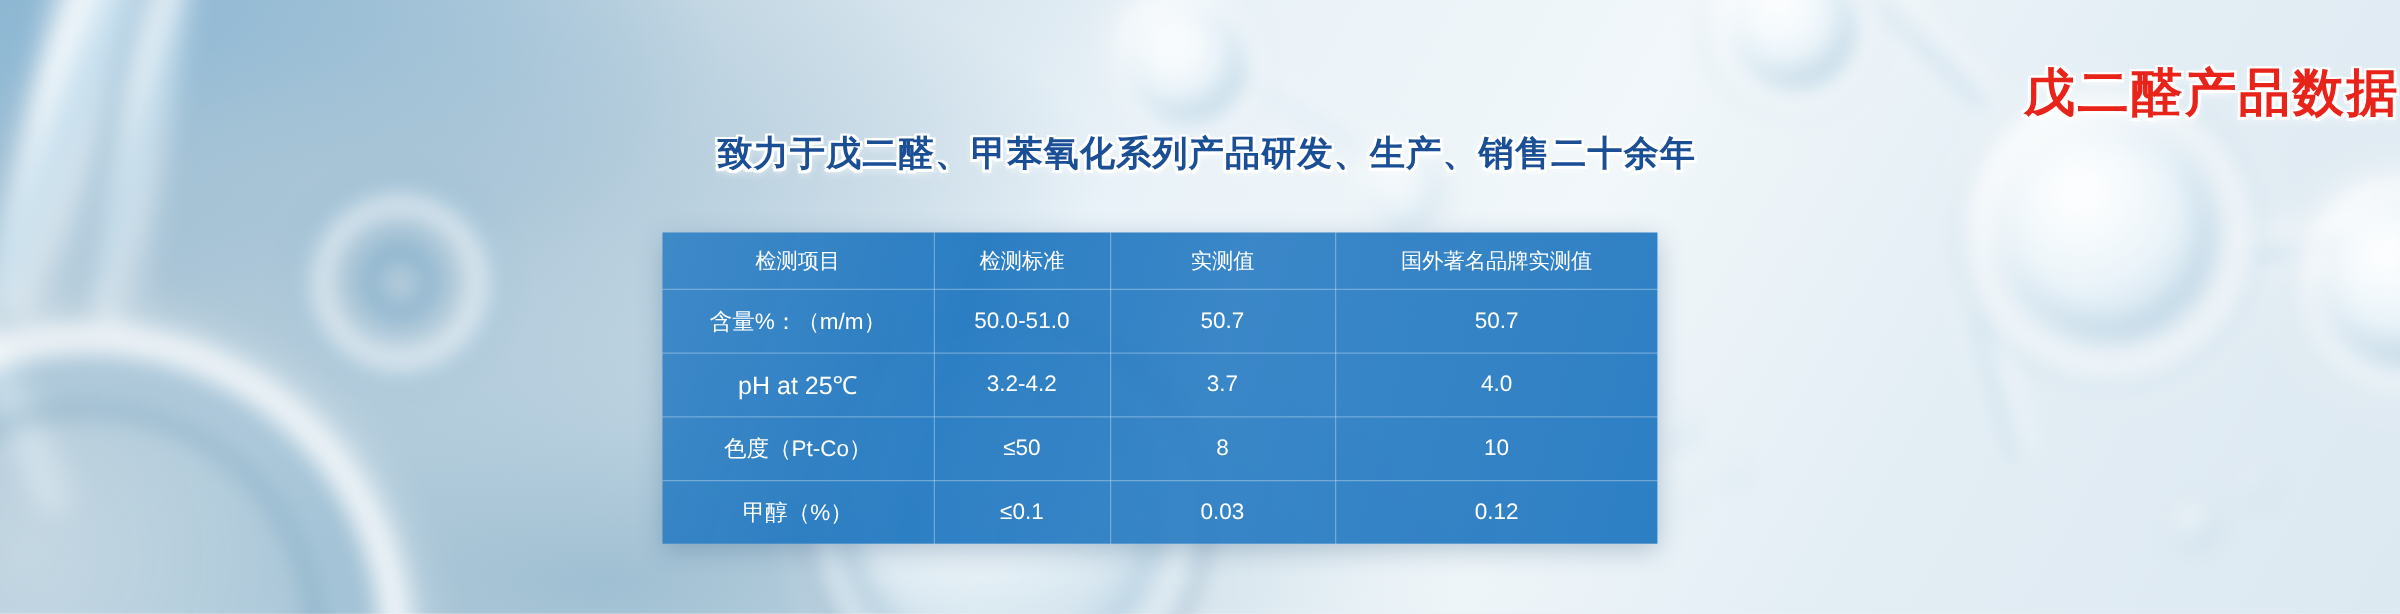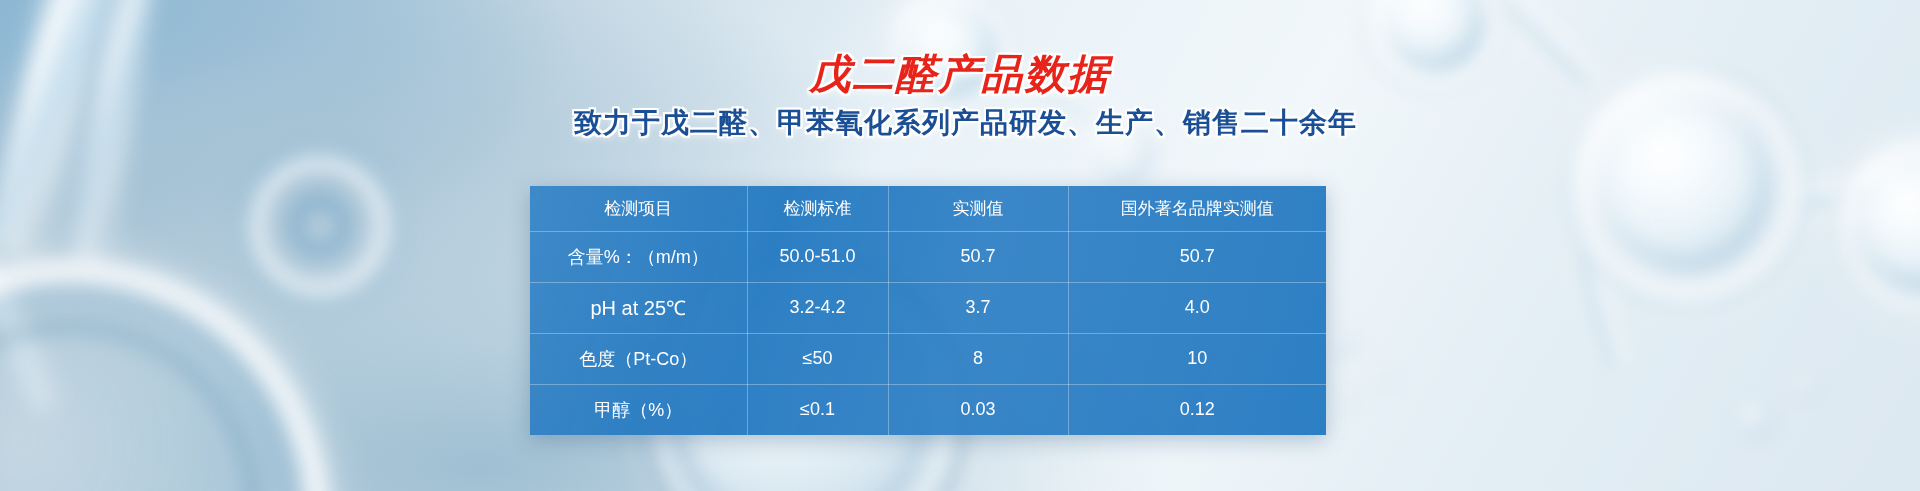--- a/index.html
+++ b/index.html
@@ -122,22 +122,21 @@
     text-align:center;
   }
   #headline {
     position:absolute; left:0; top:47px; width:1920px;
     font-size:41px; font-weight:bold; letter-spacing:2px;
     color:#e8231a;
     text-shadow:
       -2px 0 0 #fff, 2px 0 0 #fff, 0 -2px 0 #fff, 0 2px 0 #fff,
       -2px -2px 0 #fff, 2px -2px 0 #fff, -2px 2px 0 #fff, 2px 2px 0 #fff,
       0 3px 7px rgba(255,255,255,.95);
-    text-align:center;
-    font-style:italic;
+    text-align:right;
   }
   #subheadline {
     position:absolute; left:0; top:104px; width:1920px;
     font-size:28px; font-weight:bold; letter-spacing:1px;
     color:#1a4f96;
     text-shadow:
       -2px 0 0 #fff, 2px 0 0 #fff, 0 -2px 0 #fff, 0 2px 0 #fff,
       -2px -2px 0 #fff, 2px -2px 0 #fff, -2px 2px 0 #fff, 2px 2px 0 #fff,
       0 3px 7px rgba(255,255,255,.9);
     text-align:center;

